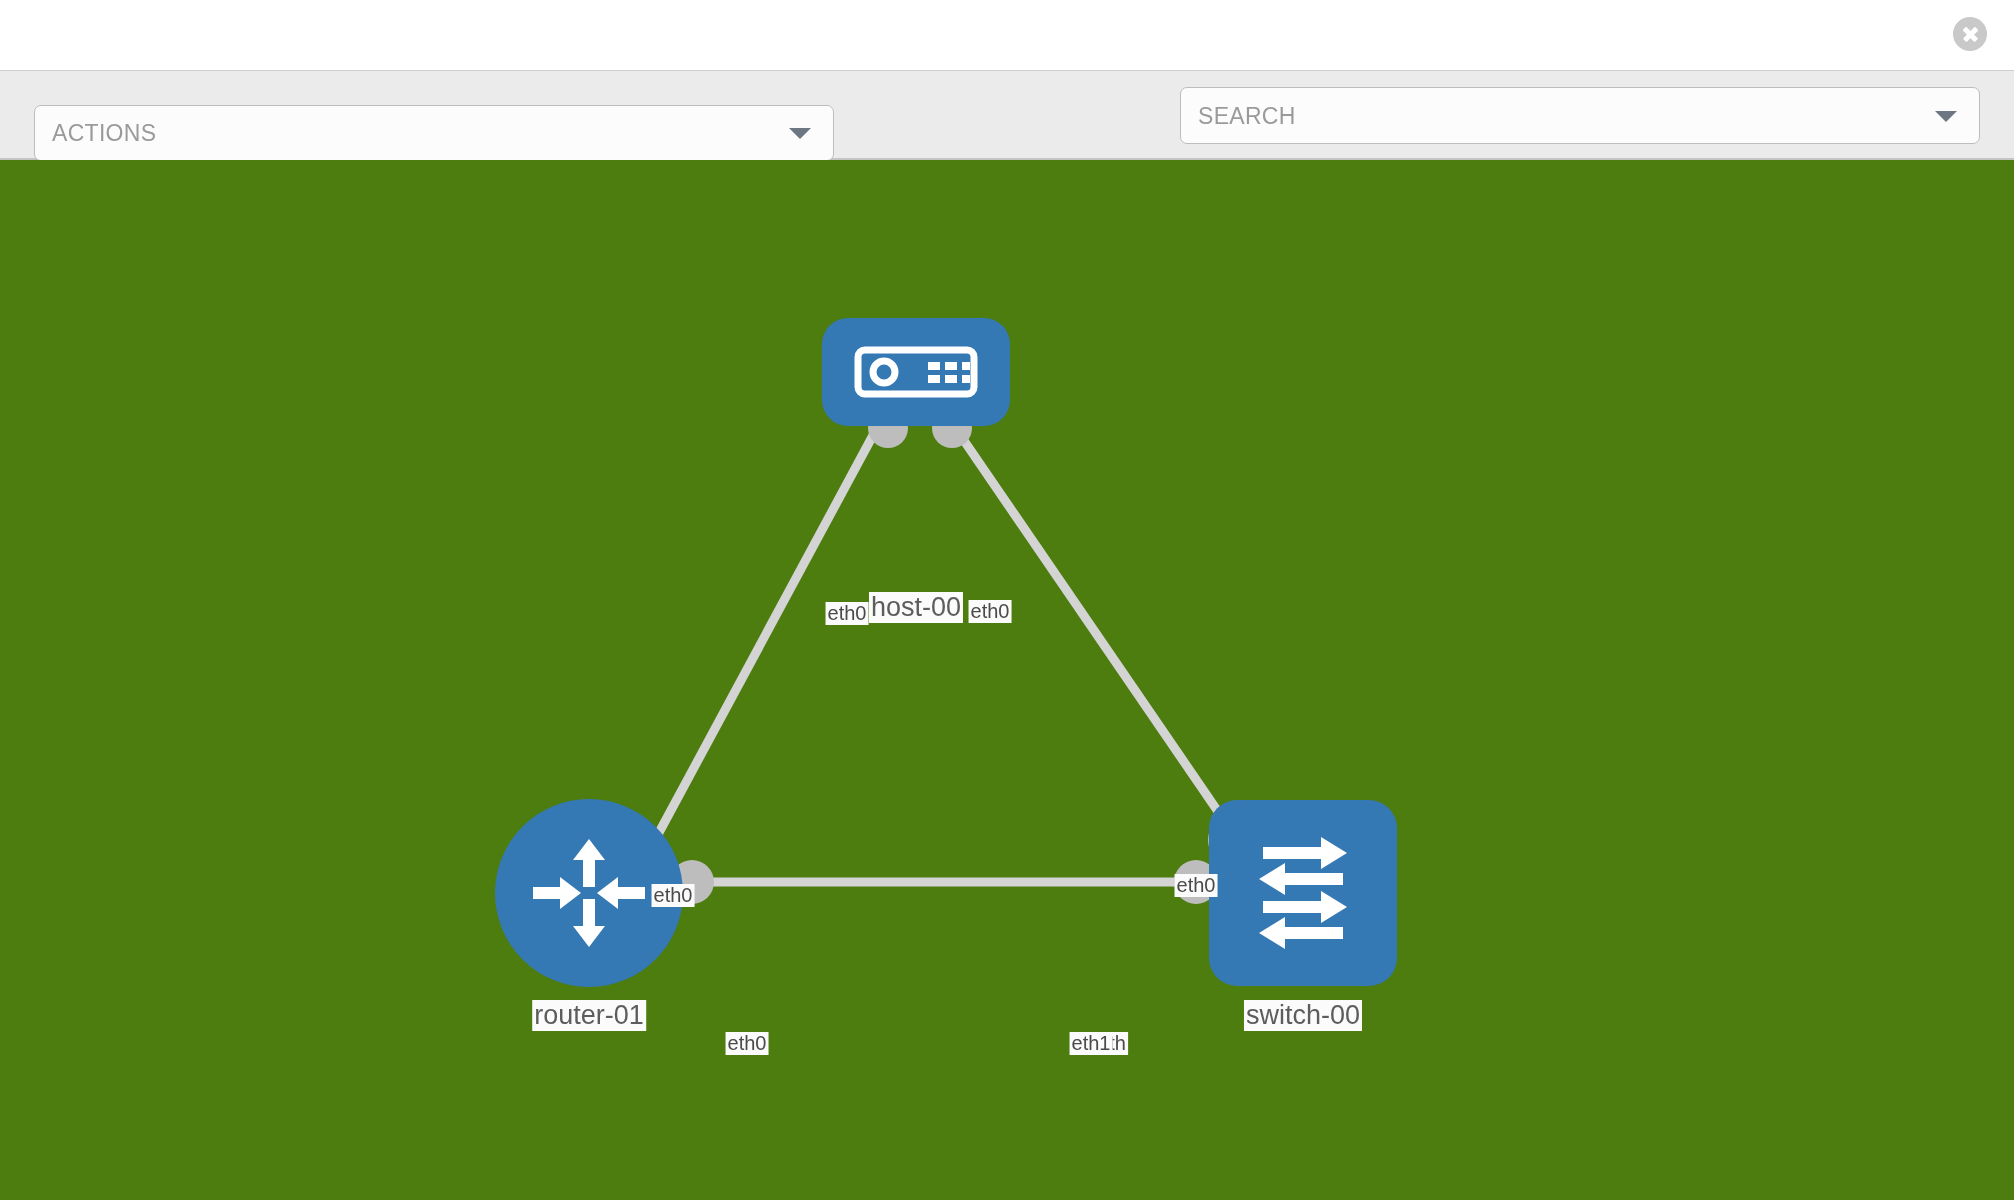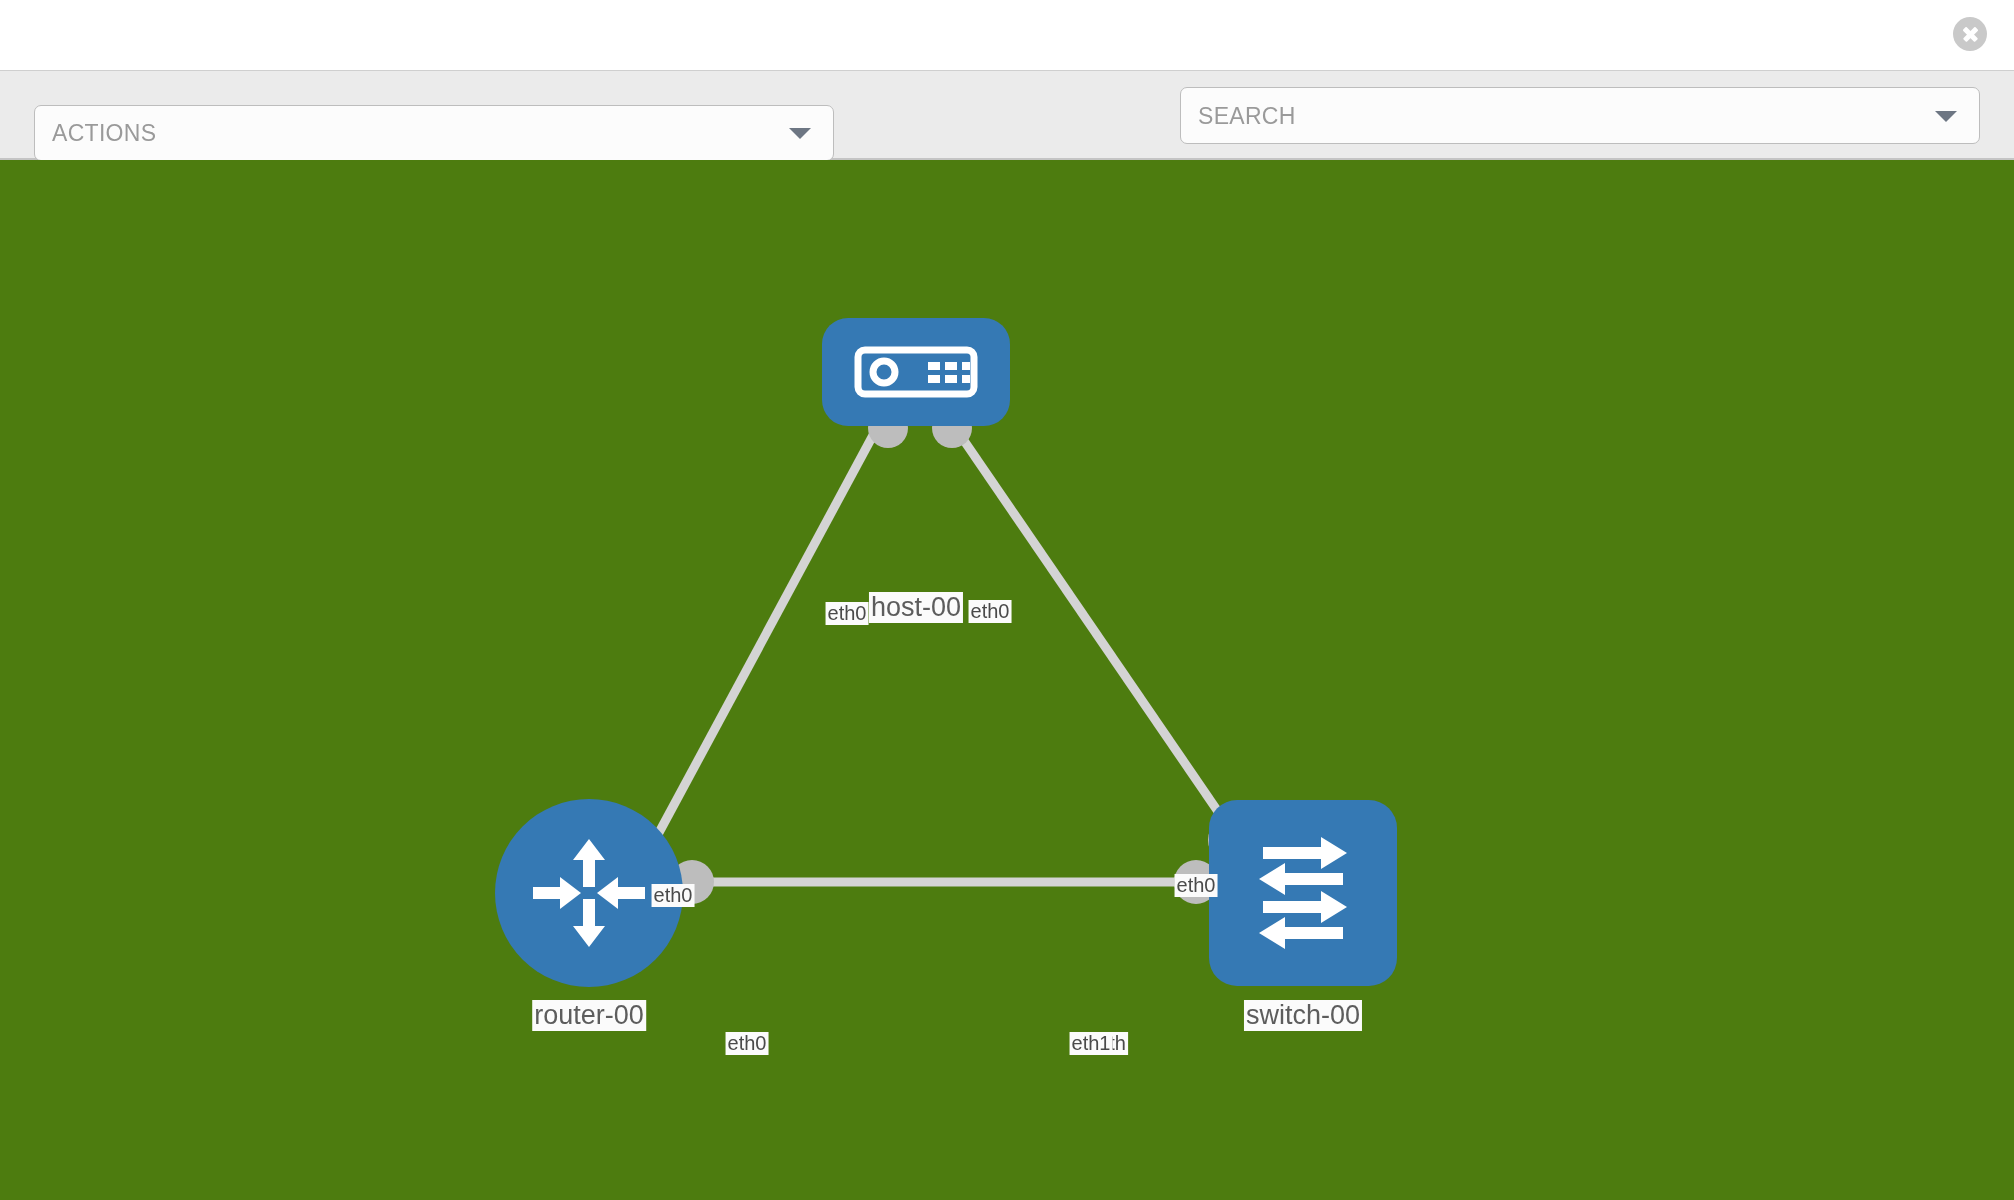--- a/index.html
+++ b/index.html
@@ -291,18 +291,18 @@
     <div class="iface-label" style="left:1196px; top:714px;">eth0</div>
 
     <div class="iface-label" style="left:747px; top:872px;">eth0</div>
 
     <div class="iface-label" style="left:1112px; top:872px;">eth</div>
 
     <div class="iface-label" style="left:1091px; top:872px;">eth1</div>
 
     <div class="node-label" style="left:916px; top:432px;">host-00</div>
 
-    <div class="node-label" style="left:589px; top:840px;">router-00</div>
+    <div class="node-label" style="left:589px; top:840px;">router-01</div>
 
     <div class="node-label" style="left:1303px; top:840px;">switch-00</div>
 
   </div>
 </div>
 
 </body></html>

